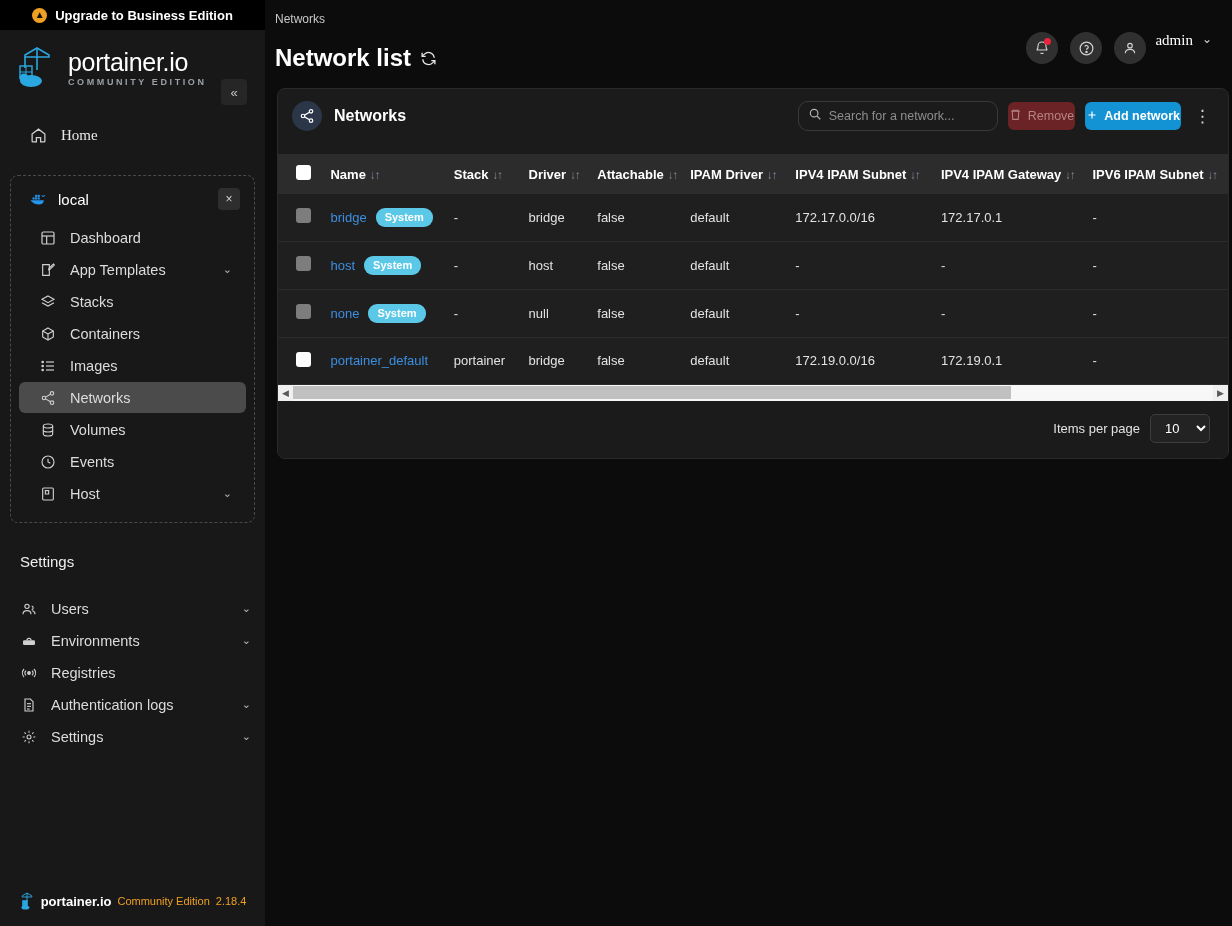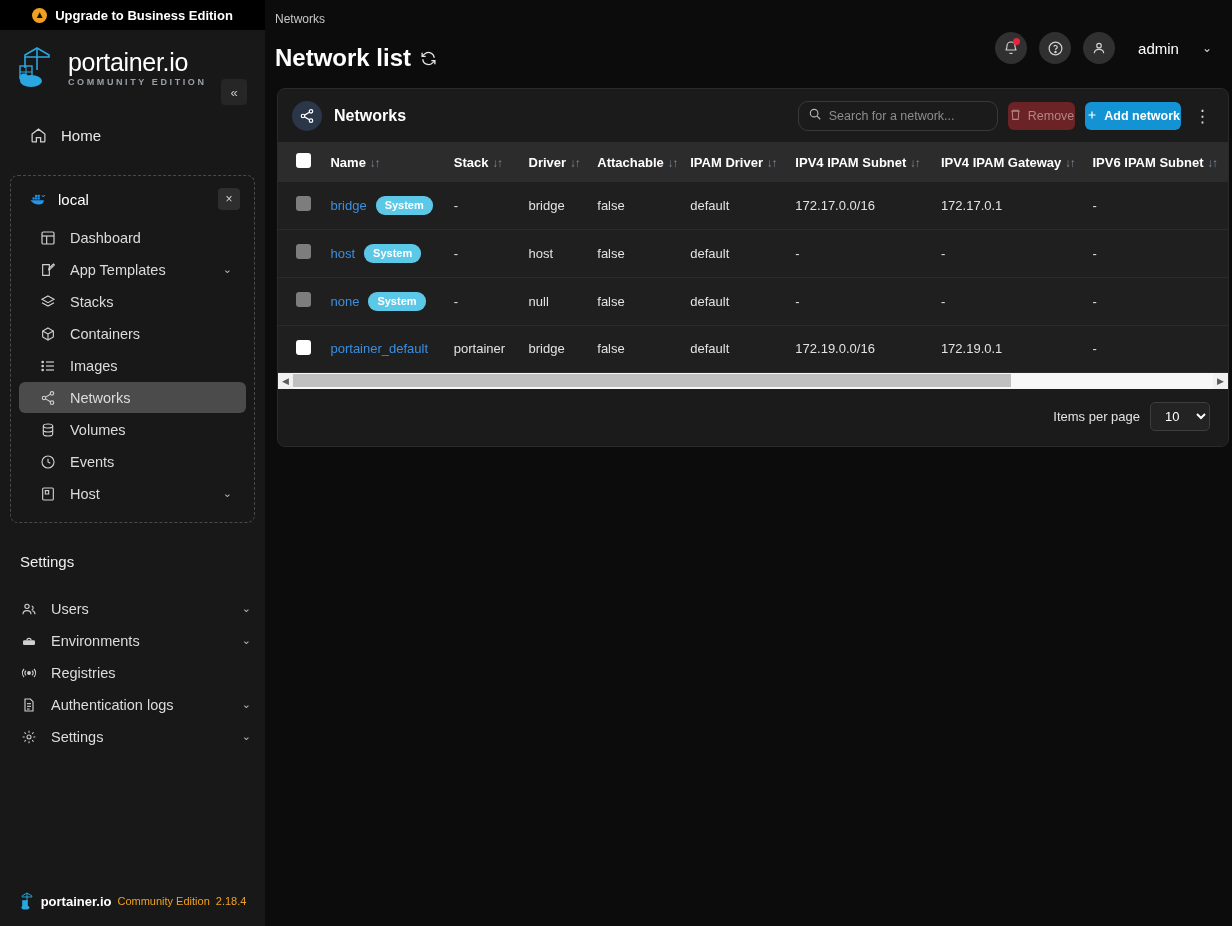--- a/index.html
+++ b/index.html
@@ -45,21 +45,21 @@
   .collapse-btn {
     position: absolute; right: 18px; top: 49px;
     width: 26px; height: 26px; border-radius: 4px;
     background: #262626; color: #c7c7c7;
     display: flex; align-items: center; justify-content: center;
     font-size: 13px; cursor: pointer; border: none;
   }
   .nav-home {
     display: flex; align-items: center; gap: 14px;
     padding: 9px 0 9px 20px; margin: 14px 10px 0 10px;
-    border-radius: 6px; cursor: pointer;
+    border-radius: 6px; cursor: pointer; font-family: Liberation Serif, serif;
   }
   .nav-home .lbl { font-size: 15px; color: #e9e9e9; }
   .env-box {
     margin: 22px 10px 0 10px;
     border: 1px dashed #4a4a4a; border-radius: 8px;
     padding: 10px 8px 12px 8px;
   }
   .env-head {
     display: flex; align-items: center; gap: 12px;
     padding: 2px 6px 2px 10px; position: relative;
@@ -121,21 +121,21 @@
   .circle-btn {
     width: 32px; height: 32px; border-radius: 50%;
     background: #303030; border: none; cursor: pointer;
     display: flex; align-items: center; justify-content: center;
     color: #d2d2d2; position: relative;
   }
   .bell-dot {
     position: absolute; top: 6px; right: 7px;
     width: 7px; height: 7px; border-radius: 50%; background: #e8243c;
   }
-  .user-chip { display: flex; align-items: center; gap: 23px; cursor: pointer; }
+  .user-chip { display: flex; align-items: flex-start; gap: 9px; cursor: pointer; font-family: Liberation Serif, serif; }
   .user-name { font-size: 15px; color: #fff; }
   .user-chev { font-size: 12px; color: #d4d4d4; }
 
   
   .card {
     margin: 0 0 0 12px; width: 952px;
     background: #1b1b1b; border-radius: 8px;
     border: 1px solid #2a2a2a; overflow: hidden;
   }
   .card-head {
@@ -167,21 +167,21 @@
   }
   .btn-remove { background: #6b2326; color: #b58486; }
   .btn-add { background: #1493d4; color: #fff; font-weight: bold; }
   .kebab {
     background: none; border: none; color: #d6d6d6;
     font-size: 17px; cursor: pointer; padding: 0 3px; line-height: 1;
   }
 
   
   .tbl-scroll { overflow: hidden; }
-  table { width: 100%; border-collapse: collapse; table-layout: fixed; }
+  table { width: 100%; border-collapse: collapse; table-layout: fixed; margin-top: 12px; }
   thead tr { background: #2c2c2c; }
   th {
     text-align: left; font-size: 13px; font-weight: bold;
     color: #ffffff; padding: 11px 6px; white-space: nowrap;
   }
   th .sort { color: #7f8d9e; font-size: 11.5px; margin-left: 4px; letter-spacing: -1px; }
   td {
     font-size: 13px; color: #e2e2e2; padding: 14px 6px;
     border-bottom: 1px solid #2b2b2b; white-space: nowrap;
   }

